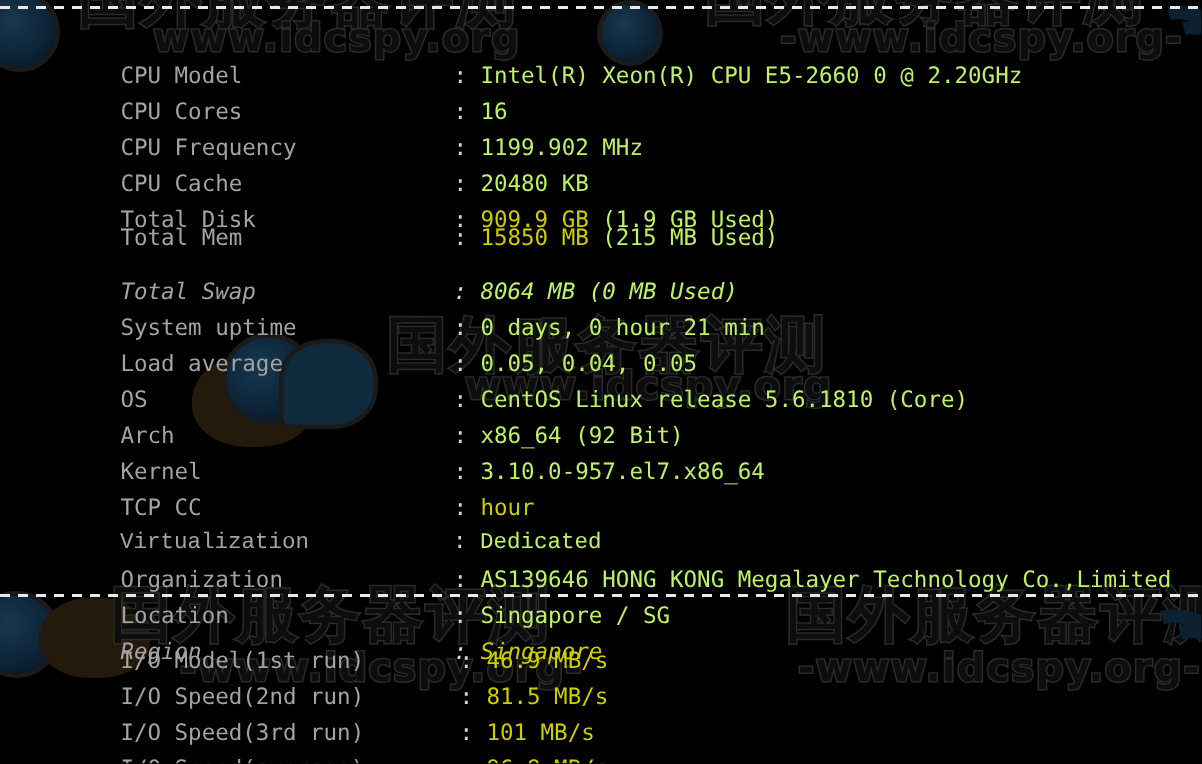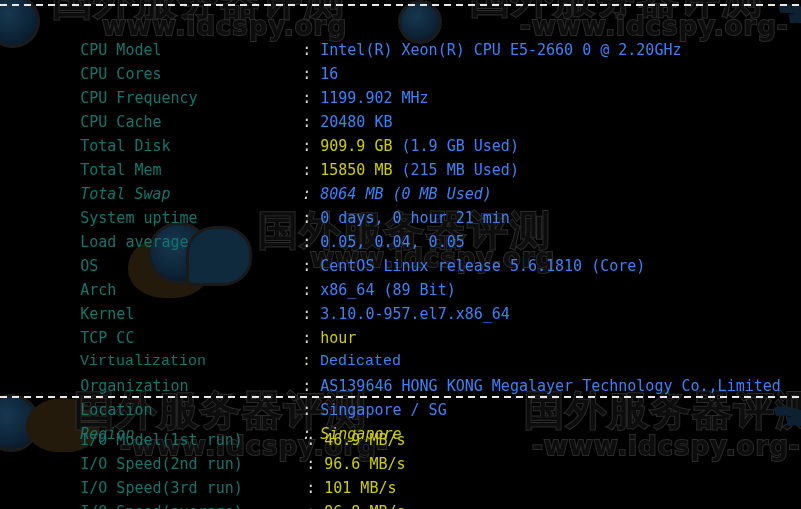--- a/index.html
+++ b/index.html
@@ -89,28 +89,28 @@
   .row {
     position: absolute;
     left: 8px;
     height: 24px;
     line-height: 24px;
     white-space: pre;
   }
   .label {
     display: inline-block;
     width: 222px;
-    color: #0f766e;
+    color: #a3a3a3;
   }
   .colon {
     display: inline-block;
     width: 18px;
     color: #d8d8d8;
   }
-  .val-cyan   { color: #3b82f6; }
+  .val-cyan   { color: #bef264; }
   .val-yellow { color: #cdcd00; }
 
   .io-row .label { width: 226px; }
 </style>
 </head>
 <body>
 
 <div id="terminal">
 
   <div class="wm-layer">
@@ -163,42 +163,42 @@
       </div>
 
       <div class="row" style="top:86px;">
         <span class="label">CPU Cache</span><span class="colon">:</span><span class="val-cyan">20480 KB</span>
       </div>
 
       <div class="row" style="top:110px;">
         <span class="label">Total Disk</span><span class="colon">:</span><span class="val-yellow">909.9 GB</span><span class="val-cyan"> (1.9 GB Used)</span>
       </div>
 
-      <div class="row" style="top:134px;">
+      <div class="row" style="top:122px;">
         <span class="label">Total Mem</span><span class="colon">:</span><span class="val-yellow">15850 MB</span><span class="val-cyan"> (215 MB Used)</span>
       </div>
 
       <div class="row" style="top:158px;font-style:italic;">
         <span class="label">Total Swap</span><span class="colon">:</span><span class="val-cyan">8064 MB (0 MB Used)</span>
       </div>
 
       <div class="row" style="top:182px;">
         <span class="label">System uptime</span><span class="colon">:</span><span class="val-cyan">0 days, 0 hour 21 min</span>
       </div>
 
       <div class="row" style="top:206px;">
         <span class="label">Load average</span><span class="colon">:</span><span class="val-cyan">0.05, 0.04, 0.05</span>
       </div>
 
       <div class="row" style="top:230px;">
         <span class="label">OS</span><span class="colon">:</span><span class="val-cyan">CentOS Linux release 5.6.1810 (Core)</span>
       </div>
 
       <div class="row" style="top:254px;">
-        <span class="label">Arch</span><span class="colon">:</span><span class="val-cyan">x86_64 (89 Bit)</span>
+        <span class="label">Arch</span><span class="colon">:</span><span class="val-cyan">x86_64 (92 Bit)</span>
       </div>
 
       <div class="row" style="top:278px;">
         <span class="label">Kernel</span><span class="colon">:</span><span class="val-cyan">3.10.0-957.el7.x86_64</span>
       </div>
 
       <div class="row" style="top:302px;">
         <span class="label">TCP CC</span><span class="colon">:</span><span class="val-yellow">hour</span>
       </div>
 
@@ -220,21 +220,21 @@
 
     </div>
 
     <div>
 
       <div class="row io-row" style="top: 404px;">
         <span class="label">I/O Model(1st run)</span><span class="colon">:</span><span class="val-yellow">46.9 MB/s</span>
       </div>
 
       <div class="row io-row" style="top: 428px;">
-        <span class="label">I/O Speed(2nd run)</span><span class="colon">:</span><span class="val-yellow">96.6 MB/s</span>
+        <span class="label">I/O Speed(2nd run)</span><span class="colon">:</span><span class="val-yellow">81.5 MB/s</span>
       </div>
 
       <div class="row io-row" style="top: 452px;">
         <span class="label">I/O Speed(3rd run)</span><span class="colon">:</span><span class="val-yellow">101 MB/s</span>
       </div>
 
       <div class="row io-row" style="top: 476px;">
         <span class="label">I/O Speed(average)</span><span class="colon">:</span><span class="val-yellow">96.8 MB/s</span>
       </div>
 

